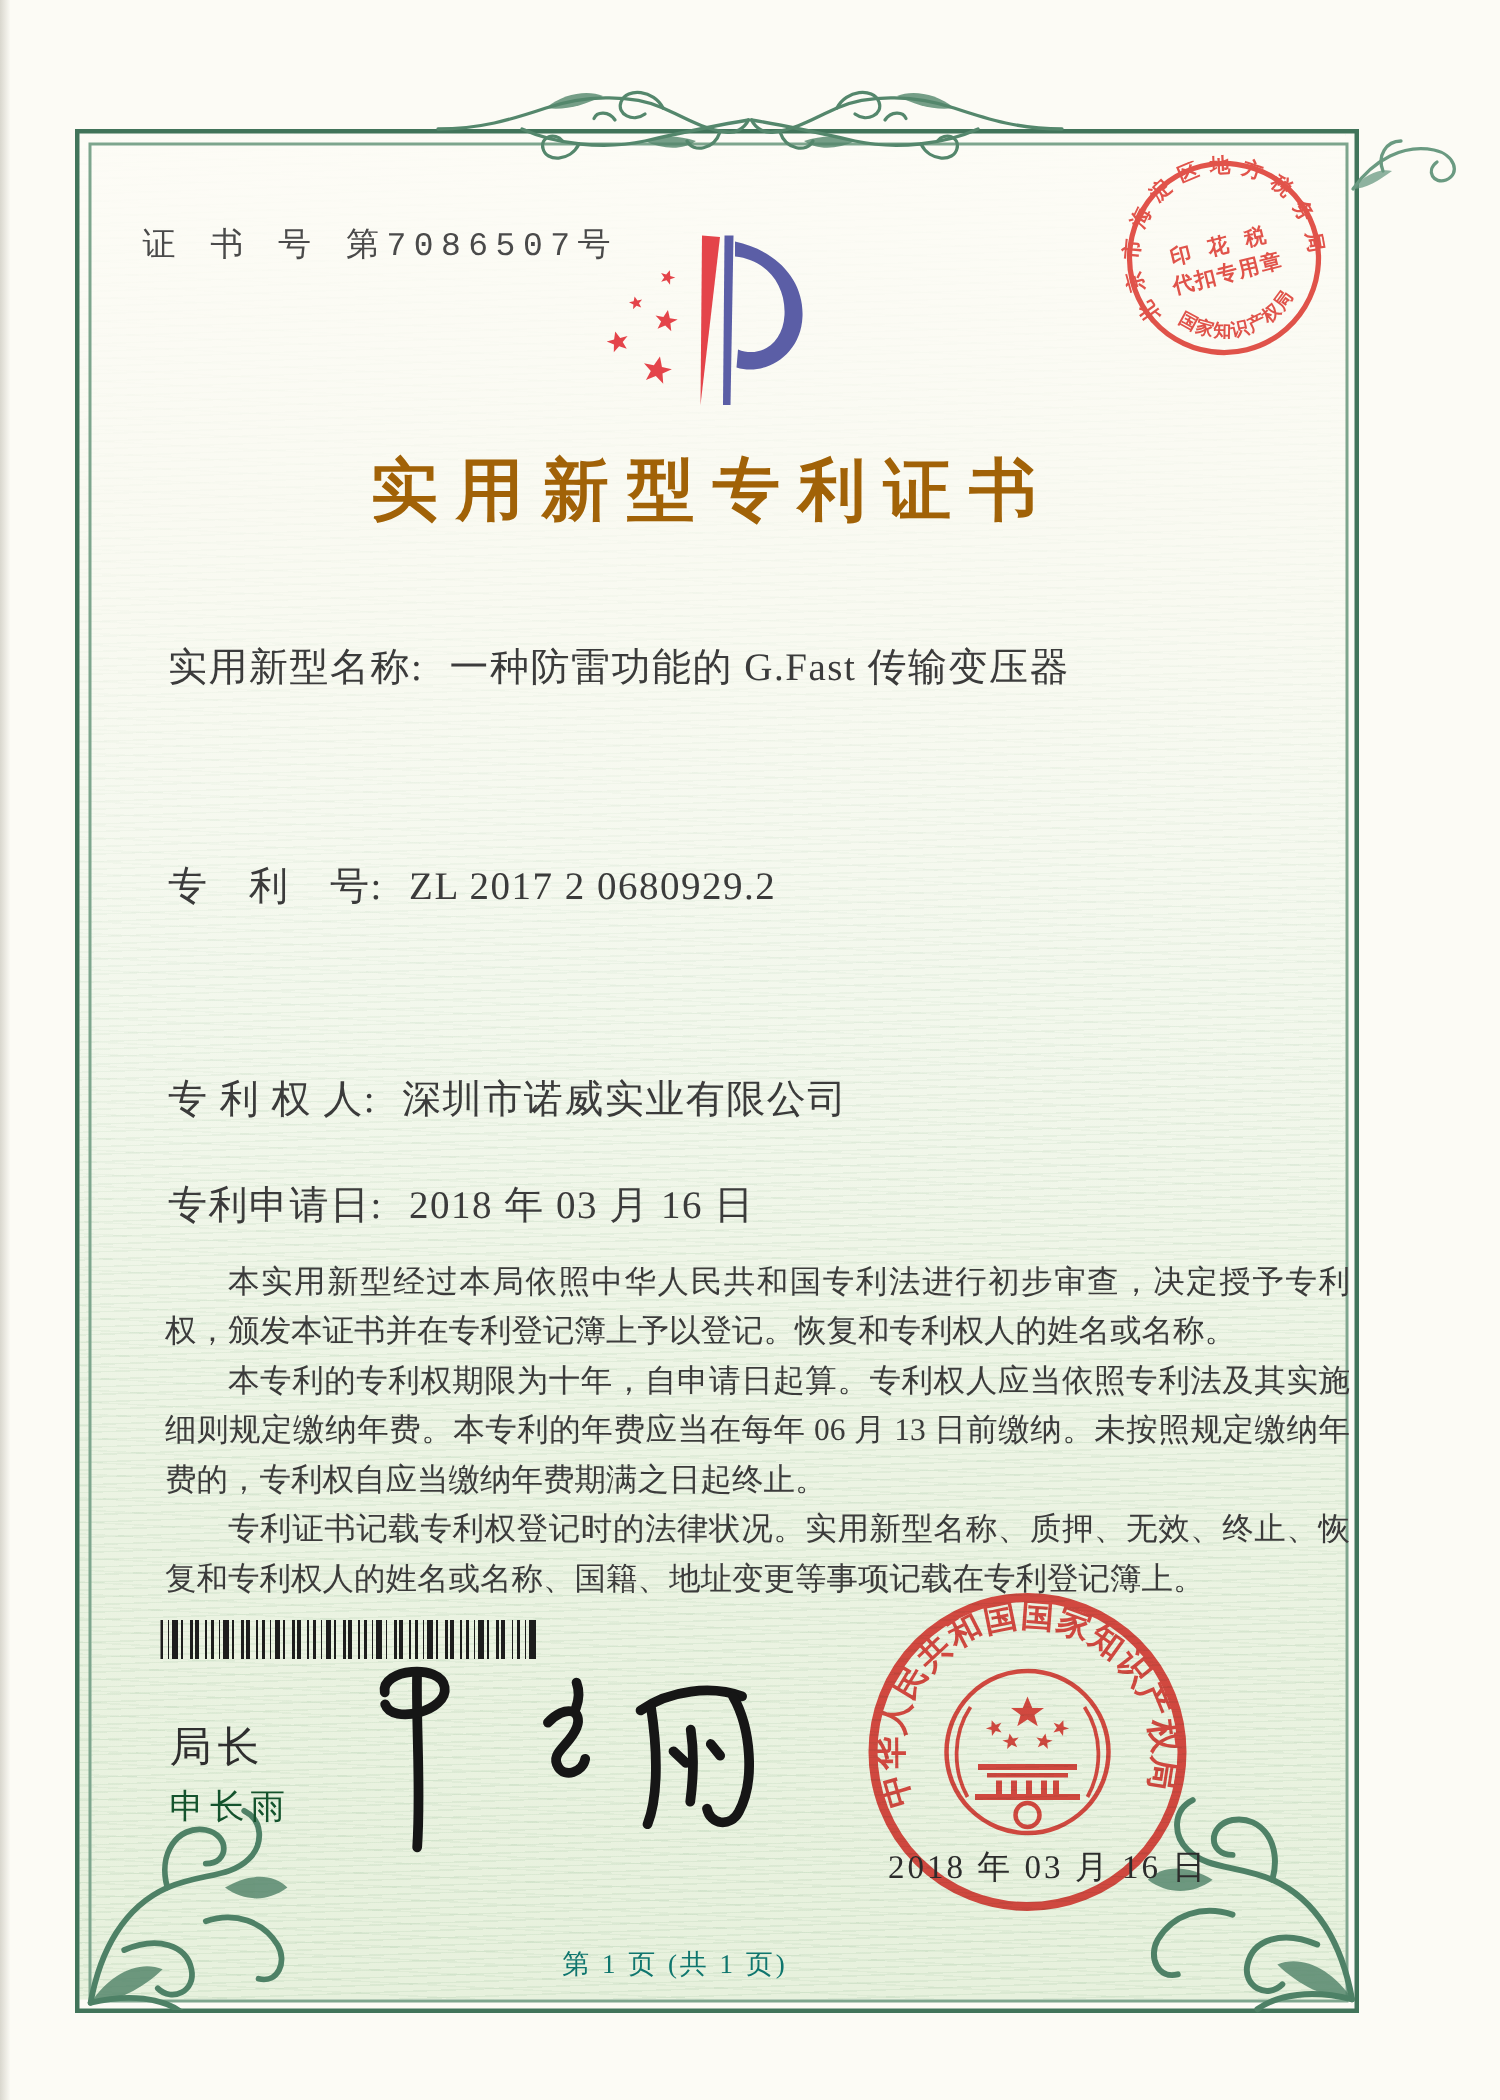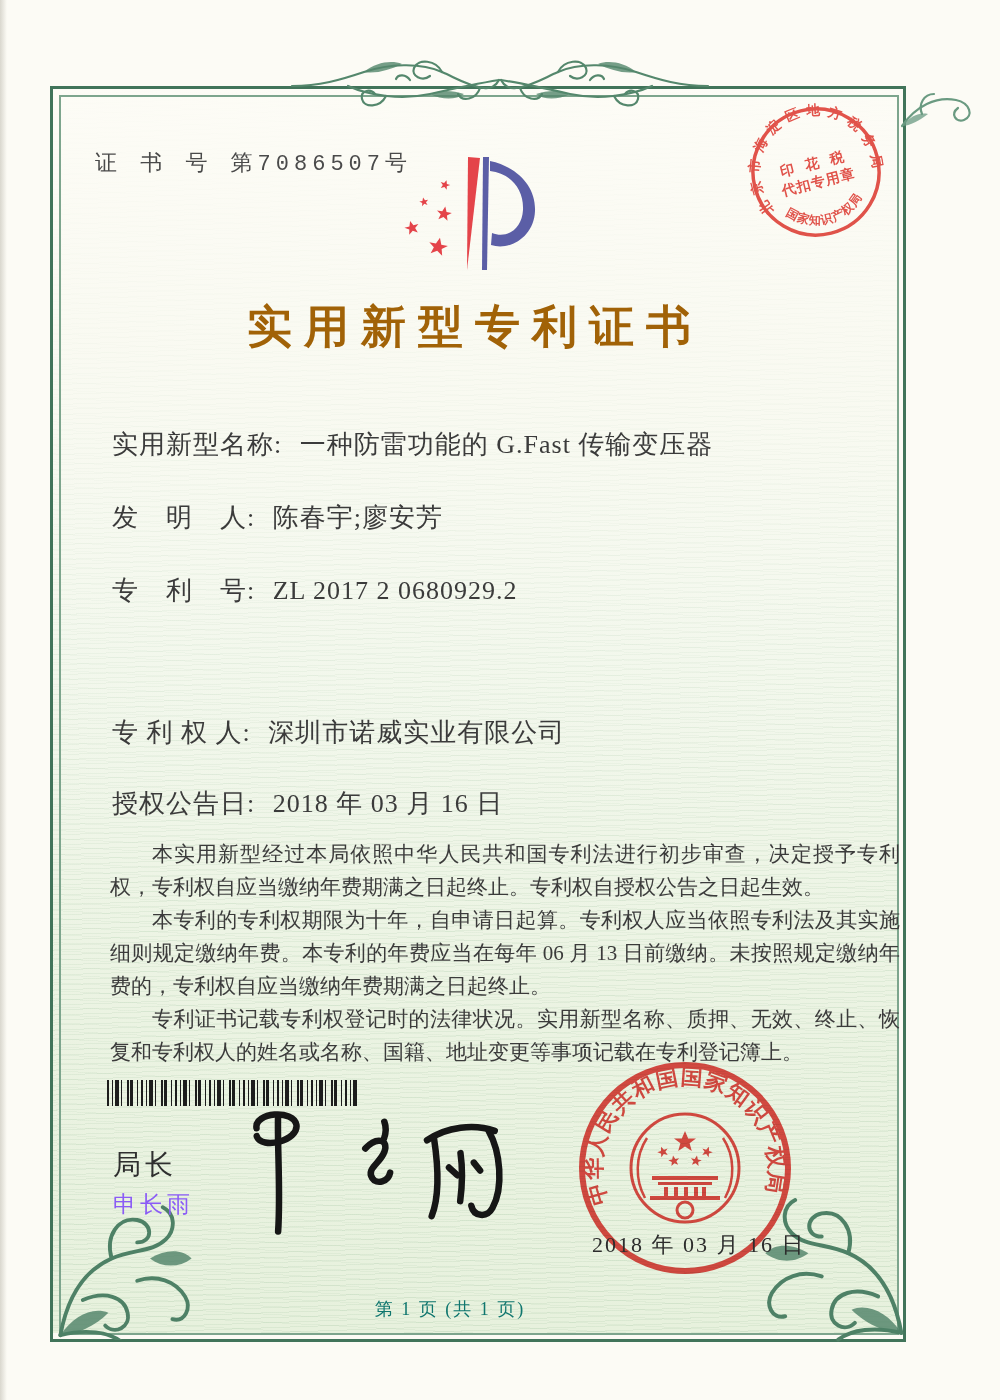--- a/index.html
+++ b/index.html
@@ -37,21 +37,21 @@
   .barcode{position:absolute;left:107px;top:1080px;width:252px;height:26px;z-index:4;
     background:repeating-linear-gradient(90deg,
       #1d1d1d 0 2px,transparent 2px 5px,#1d1d1d 5px 6px,transparent 6px 8px,
       #1d1d1d 8px 12px,transparent 12px 14px,#1d1d1d 14px 15px,transparent 15px 20px,
       #1d1d1d 20px 22px,transparent 22px 23px,#1d1d1d 23px 26px,transparent 26px 30px,
       #1d1d1d 30px 31px,transparent 31px 34px);}
 
   .signer-title{position:absolute;left:113px;top:1146px;font-size:28px;letter-spacing:4px;
     font-family:"Liberation Sans","DejaVu Sans",sans-serif;color:#2f2f2f;z-index:4;}
   .signer-name{position:absolute;left:113px;top:1189px;font-size:23px;letter-spacing:4px;
-    font-family:"Liberation Sans","DejaVu Sans",sans-serif;color:#8b5cf6;z-index:4;}
+    font-family:"Liberation Sans","DejaVu Sans",sans-serif;color:#14532d;z-index:4;}
 
   .signature{position:absolute;left:238px;top:1094px;z-index:5;transform:rotate(-2deg);}
 
   .office-seal{position:absolute;left:575px;top:1058px;z-index:6;opacity:.92;mix-blend-mode:multiply;}
   .tax-stamp{position:absolute;left:748px;top:104px;z-index:6;opacity:.92;mix-blend-mode:multiply;
     transform:rotate(-14deg);}
   .issue-date{position:absolute;left:592px;top:1230px;font-size:22px;letter-spacing:2px;color:#2c2c2c;z-index:7;}
 
   .footer{position:absolute;left:0;top:1297px;width:900px;text-align:center;font-size:18px;
     letter-spacing:2px;color:#0f766e;z-index:4;}
@@ -152,39 +152,35 @@
       <textPath href="#taxBot" textLength="88" lengthAdjust="spacing">国家知识产权局</textPath>
     </text>
   </svg>
 
   <div class="title">实用新型专利证书</div>
 
   <div class="row r0">
     <span class="lab">实用新型名称:</span>
     <span class="val">一种防雷功能的 G.Fast 传输变压器</span>
   </div>
-  <div class="row r1">
-    <span class="lab">发　明　人:</span>
-    <span class="val">陈春宇;廖安芳</span>
-  </div>
   <div class="row r2">
     <span class="lab">专　利　号:</span>
     <span class="val">ZL 2017 2 0680929.2</span>
   </div>
   <div class="row r4">
     <span class="lab">专 利 权 人:</span>
     <span class="val">深圳市诺威实业有限公司</span>
   </div>
   <div class="row r5">
-    <span class="lab">授权公告日:</span>
+    <span class="lab">专利申请日:</span>
     <span class="val">2018 年 03 月 16 日</span>
   </div>
 
   <div class="body-text">
-    <p>本实用新型经过本局依照中华人民共和国专利法进行初步审查，决定授予专利权，专利权自应当缴纳年费期满之日起终止。专利权自授权公告之日起生效。</p>
+    <p>本实用新型经过本局依照中华人民共和国专利法进行初步审查，决定授予专利权，颁发本证书并在专利登记簿上予以登记。恢复和专利权人的姓名或名称。</p>
     <p>本专利的专利权期限为十年，自申请日起算。专利权人应当依照专利法及其实施细则规定缴纳年费。本专利的年费应当在每年 06 月 13 日前缴纳。未按照规定缴纳年费的，专利权自应当缴纳年费期满之日起终止。</p>
     <p>专利证书记载专利权登记时的法律状况。实用新型名称、质押、无效、终止、恢复和专利权人的姓名或名称、国籍、地址变更等事项记载在专利登记簿上。</p>
   </div>
 
   <div class="barcode"></div>
 
   <div class="signer-title">局长</div>
   <div class="signer-name">申长雨</div>
 
   <svg class="signature" width="280" height="150" viewBox="0 0 280 150">

